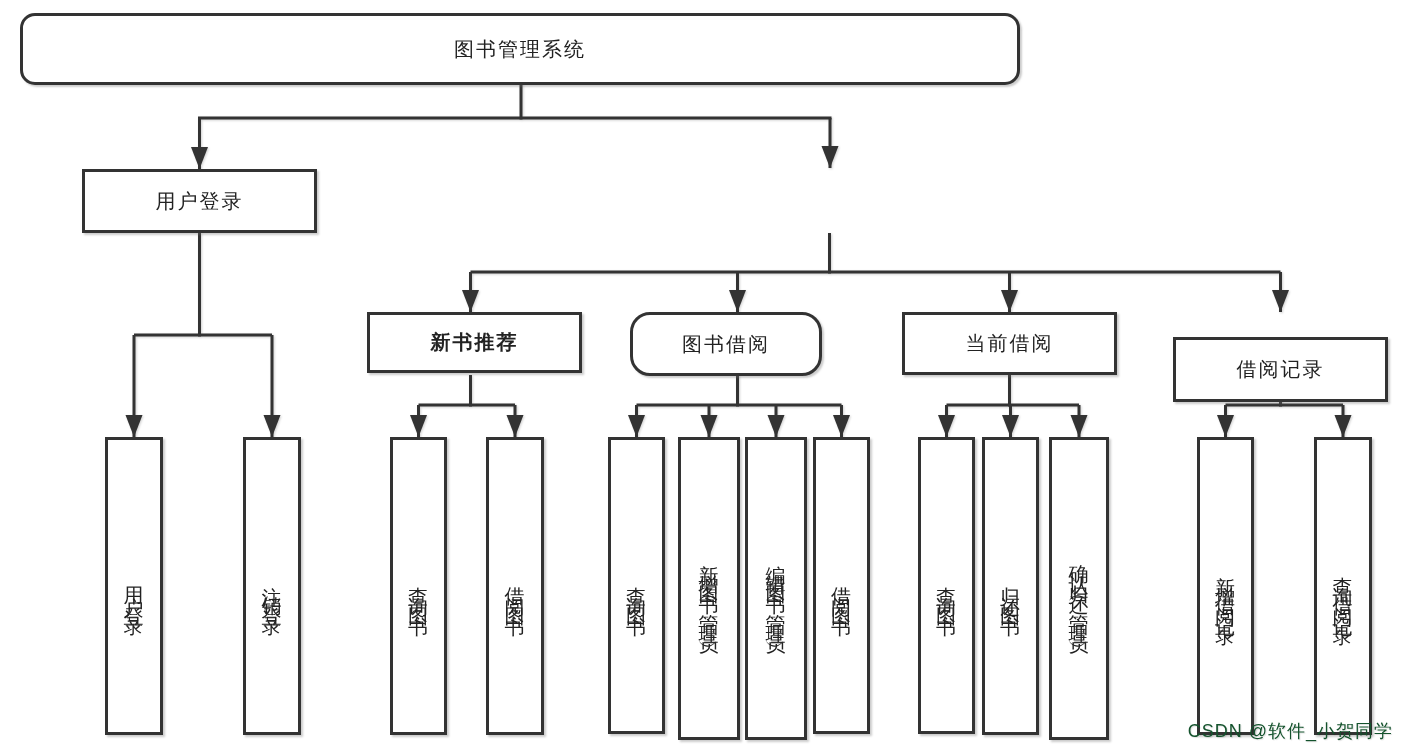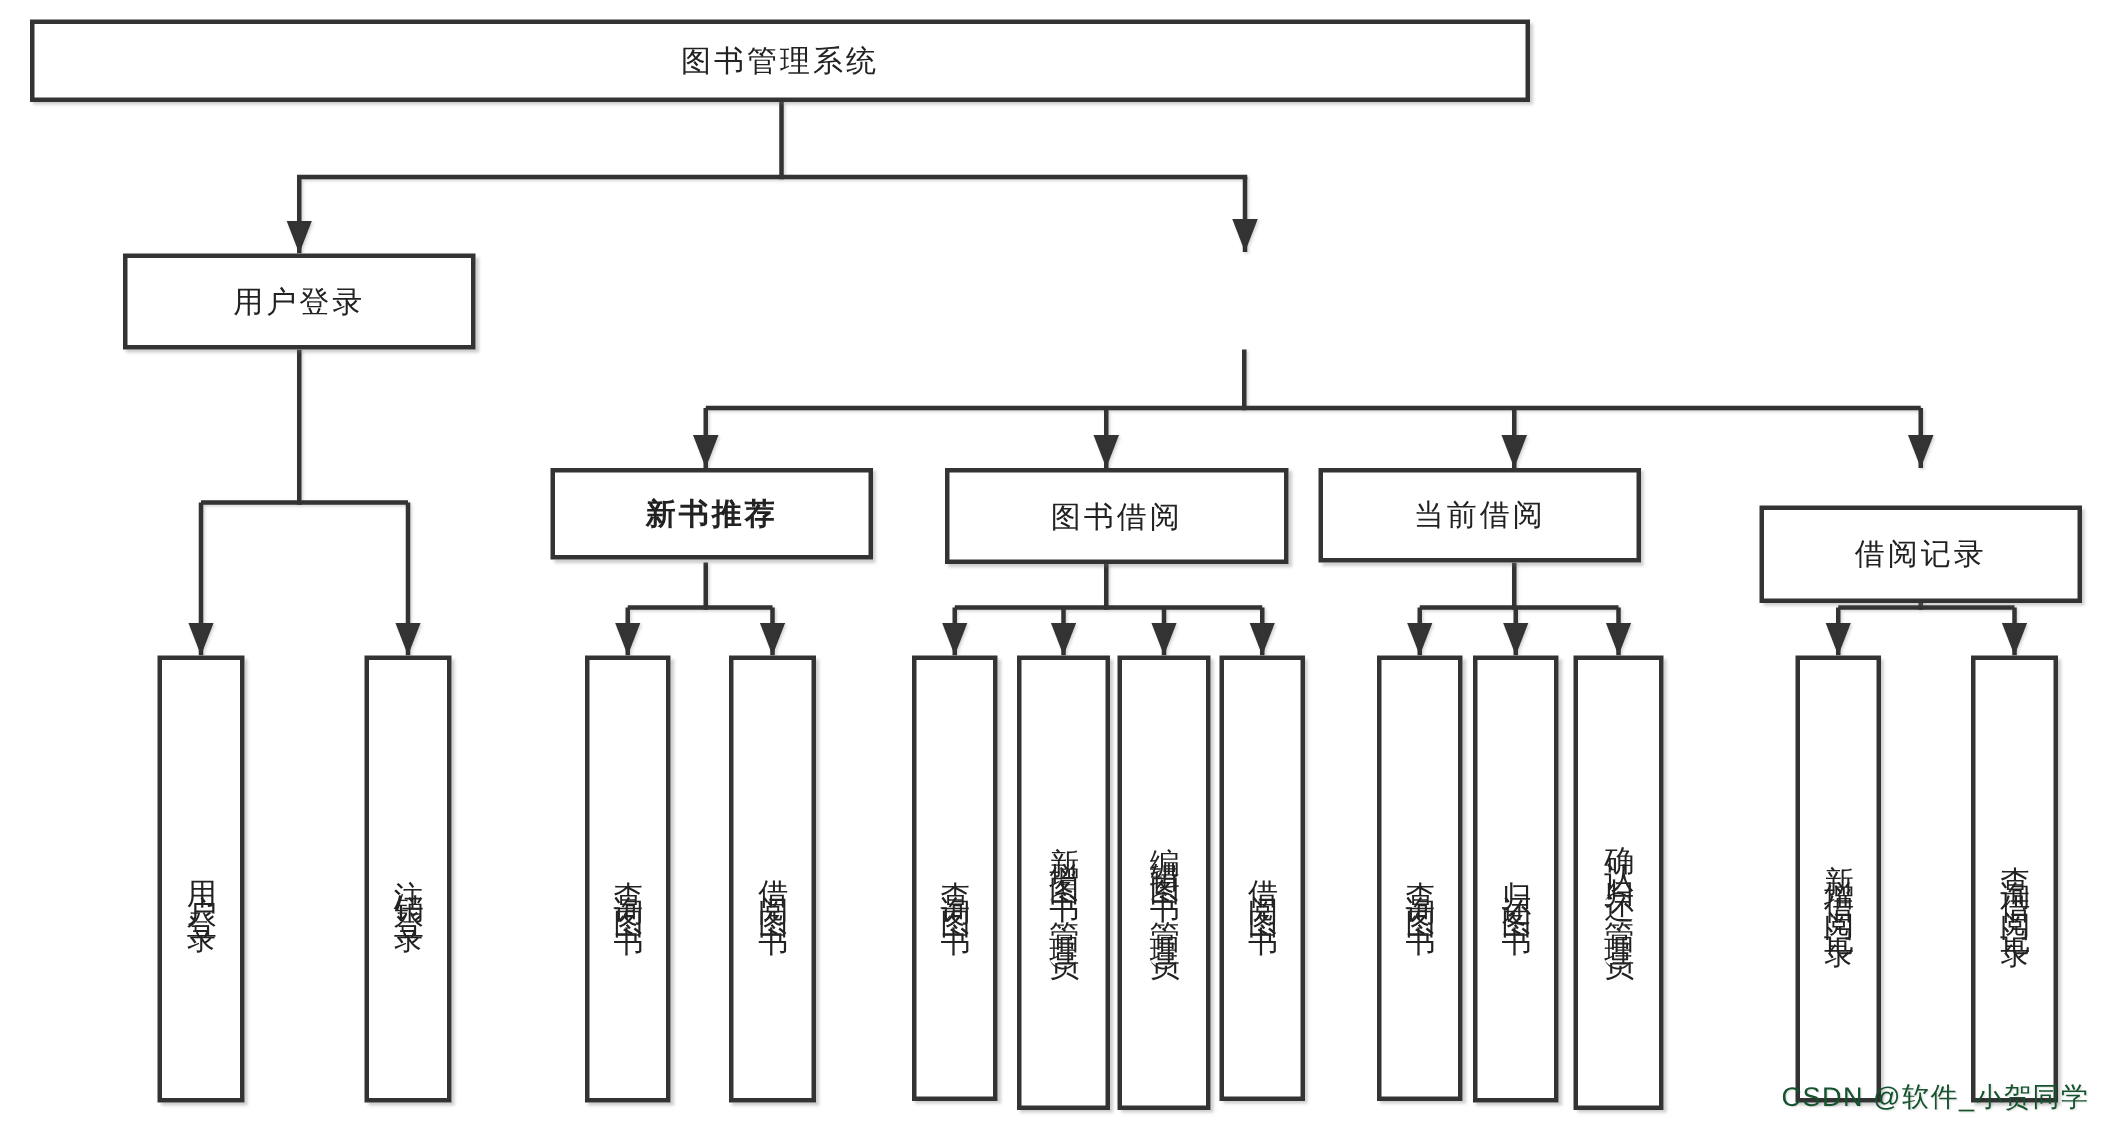--- a/index.html
+++ b/index.html
@@ -108,35 +108,35 @@
     <line x1="946.5" y1="405" x2="946.5" y2="437" marker-end="url(#ah)"></line>
     <line x1="1010.5" y1="405" x2="1010.5" y2="437" marker-end="url(#ah)"></line>
     <line x1="1079" y1="405" x2="1079" y2="437" marker-end="url(#ah)"></line>
 
     <line x1="1280.5" y1="377" x2="1280.5" y2="406.5"></line>
     <line x1="1225.5" y1="405" x2="1343" y2="405"></line>
     <line x1="1225.5" y1="405" x2="1225.5" y2="437" marker-end="url(#ah)"></line>
     <line x1="1343" y1="405" x2="1343" y2="437" marker-end="url(#ah)"></line>
   </svg>
 
-  <div class="box hbox" style="left:20px; top:13px; width:1000px; height:55px;">
+  <div class="box hbox" style="left:20px; top:13px; width:1000px; height:72px;border-radius:15px;">
     <span>图书管理系统</span>
   </div>
 
   <div class="box hbox" style="left:82px; top:169px; width:235px; height:64px;">
     <span>用户登录</span>
   </div>
 
   <div class="box hbox" style="left:367px; top:312px; width:215px; height:61px;font-weight:bold;">
     <span>新书推荐</span>
   </div>
-  <div class="box hbox" style="left:630px; top:312px; width:229px; height:64px;">
+  <div class="box hbox" style="left:630px; top:312px; width:192px; height:64px;border-radius:20px;">
     <span>图书借阅</span>
   </div>
-  <div class="box hbox" style="left:879px; top:312px; width:215px; height:63px;">
+  <div class="box hbox" style="left:902px; top:312px; width:215px; height:63px;">
     <span>当前借阅</span>
   </div>
   <div class="box hbox" style="left:1173px; top:312px; width:215px; height:65px;margin-top:25px;">
     <span>借阅记录</span>
   </div>
 
   <div class="box vbox" style="left:105px; top:437px; width:58px; height:298px;">
     <span class="vtext">用户登录</span>
   </div>
   <div class="box vbox" style="left:243px; top:437px; width:58px; height:298px;">

